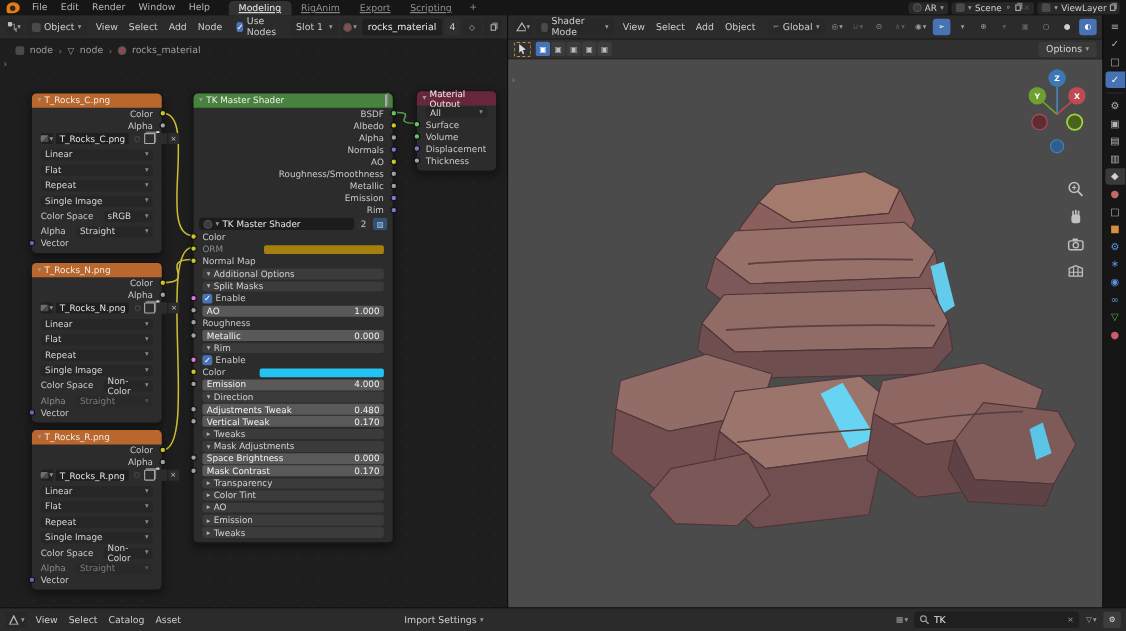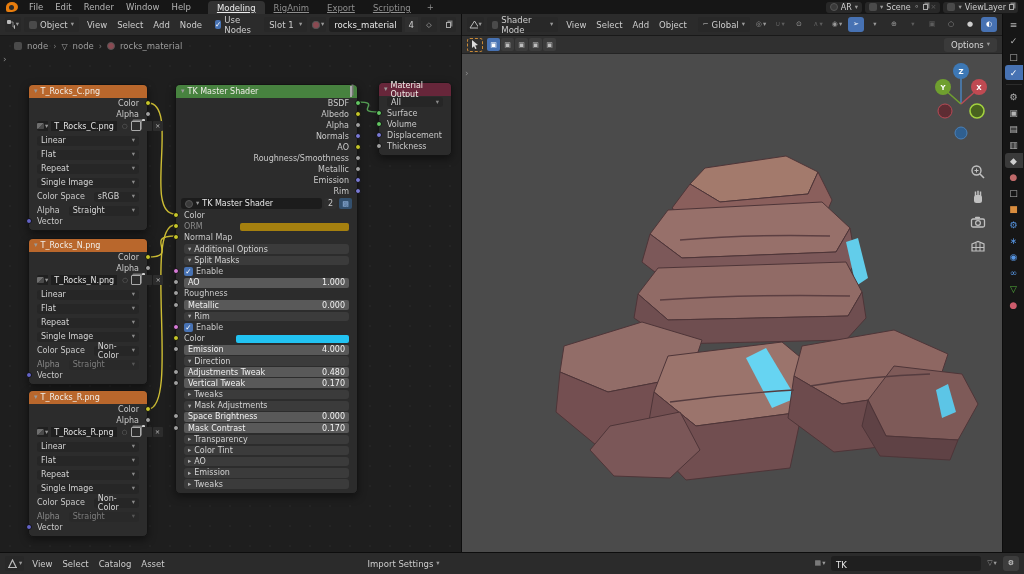--- a/index.html
+++ b/index.html
@@ -126,22 +126,22 @@
 .pt{width:18px;height:15px;display:flex;align-items:center;justify-content:center;font-size:9px;
   border-radius:3px 0 0 3px;}
 .pt.active{background:#3a3a3a;}
 .pt.blue-bg{background:#4772b3;color:#fff;}
 .strip-div{width:16px;height:1px;background:#2c2c2c;margin:3px 0;}
 
 
 .asset-header{height:22px;background:#2b2b2b;border-top:1px solid #0d0d0d;display:flex;
   align-items:center;font-size:8.5px;color:#cdcdcd;padding:0 5px;gap:3px;flex:0 0 auto;}
 .import-settings{margin-left:190px;}
-.search-box{display:flex;gap:4px;background:#1f1f1f;border-radius:3px;
-  height:15px;width:150px;padding:0 5px;color:#e8e8e8;flex-direction:column;}
+.search-box{display:flex;align-items:center;gap:4px;background:#1f1f1f;border-radius:3px;
+  height:15px;width:150px;padding:0 5px;color:#e8e8e8;}
 .statusbar{height:12px;background:#1d1d1d;display:flex;align-items:center;justify-content:flex-end;
   font-size:8px;color:#8f8f8f;padding:0 7px;flex:0 0 auto;}
 .chev{font-size:6.5px;color:#9a9a9a;line-height:1;}
 </style>
 </head>
 <body>
 
 <div class="app">
 
   <div class="topbar">

